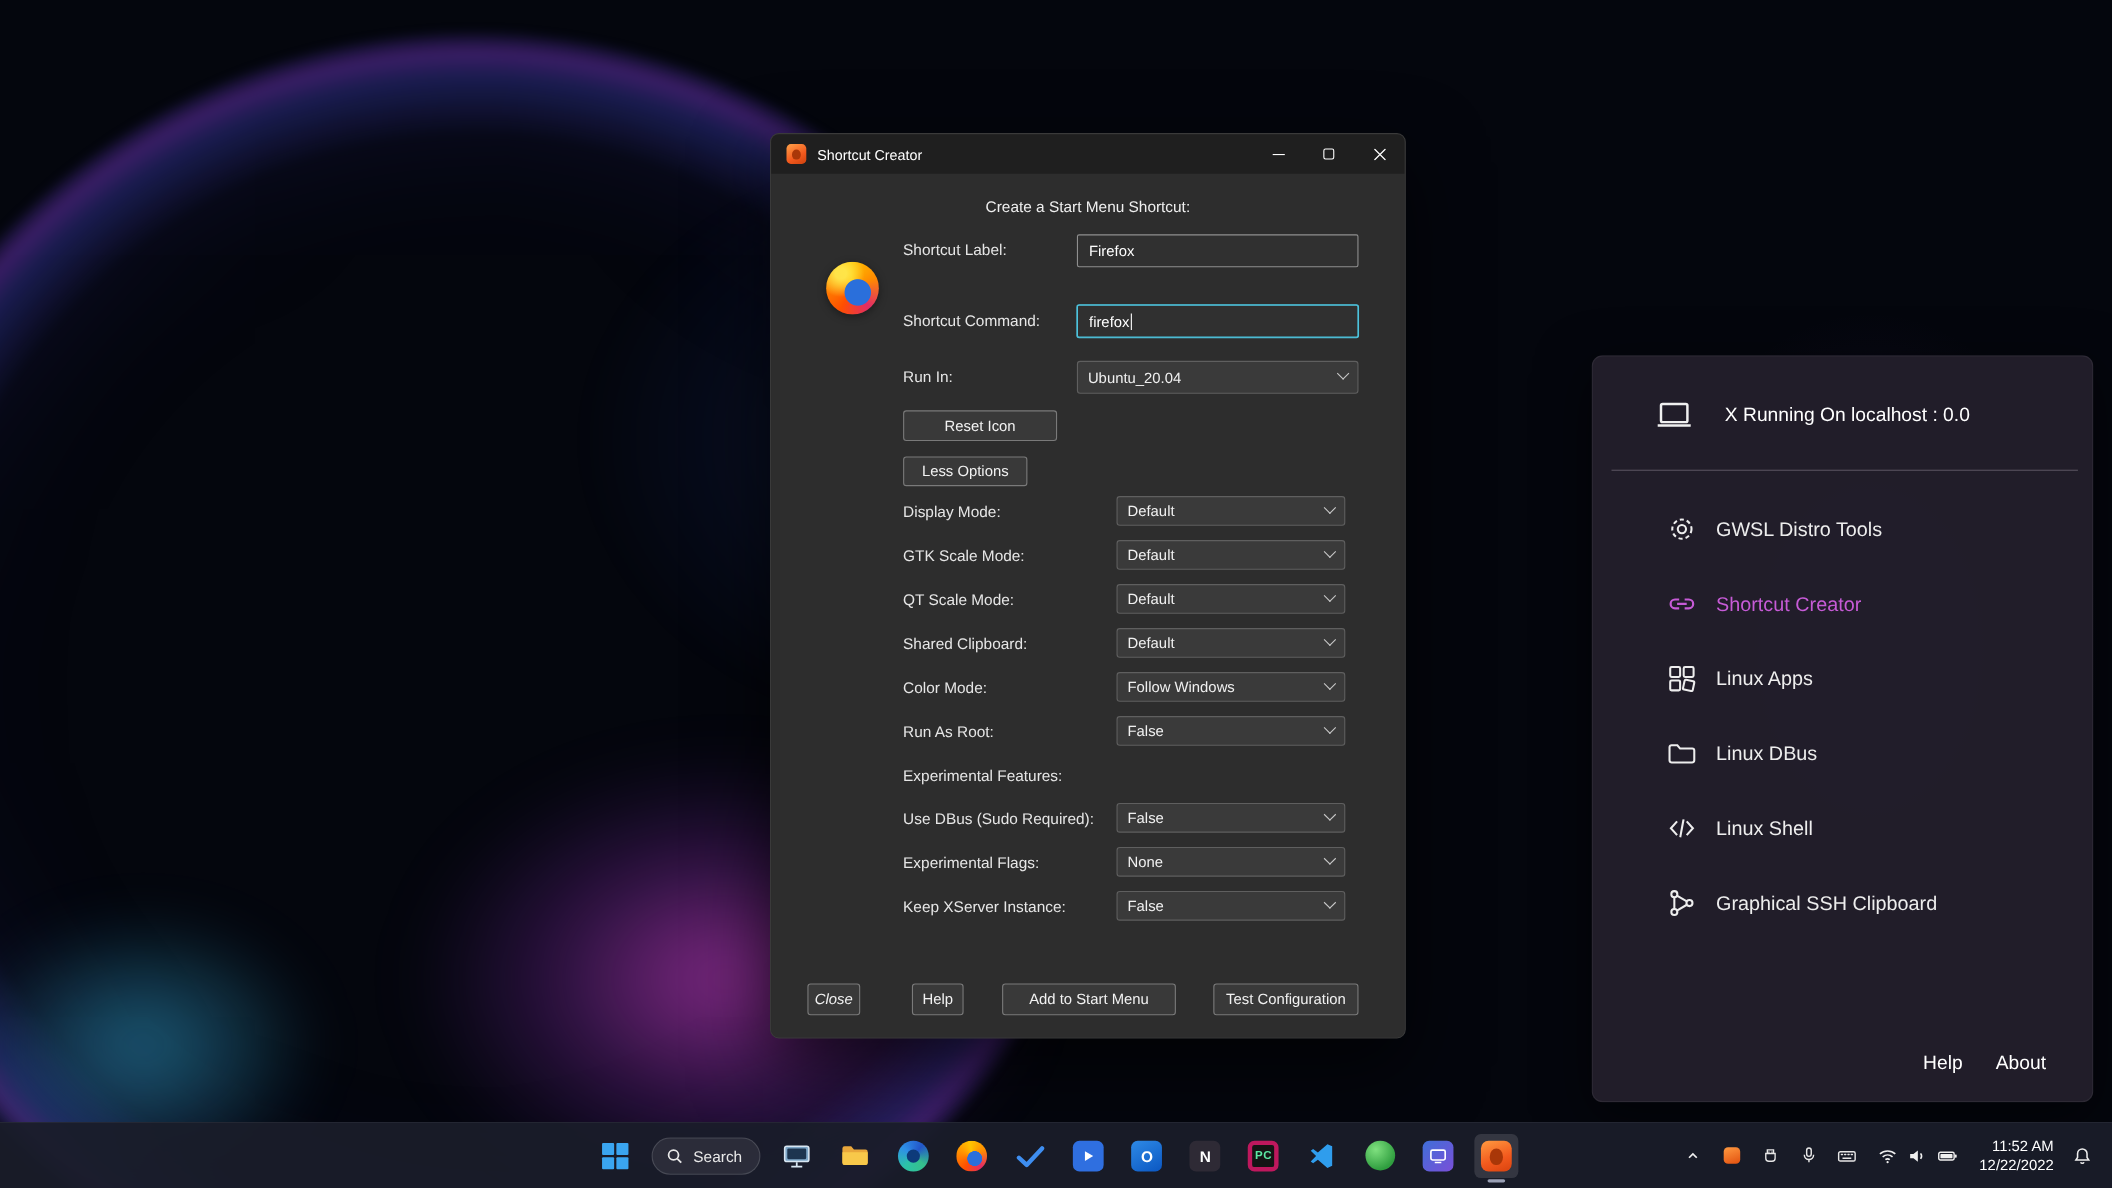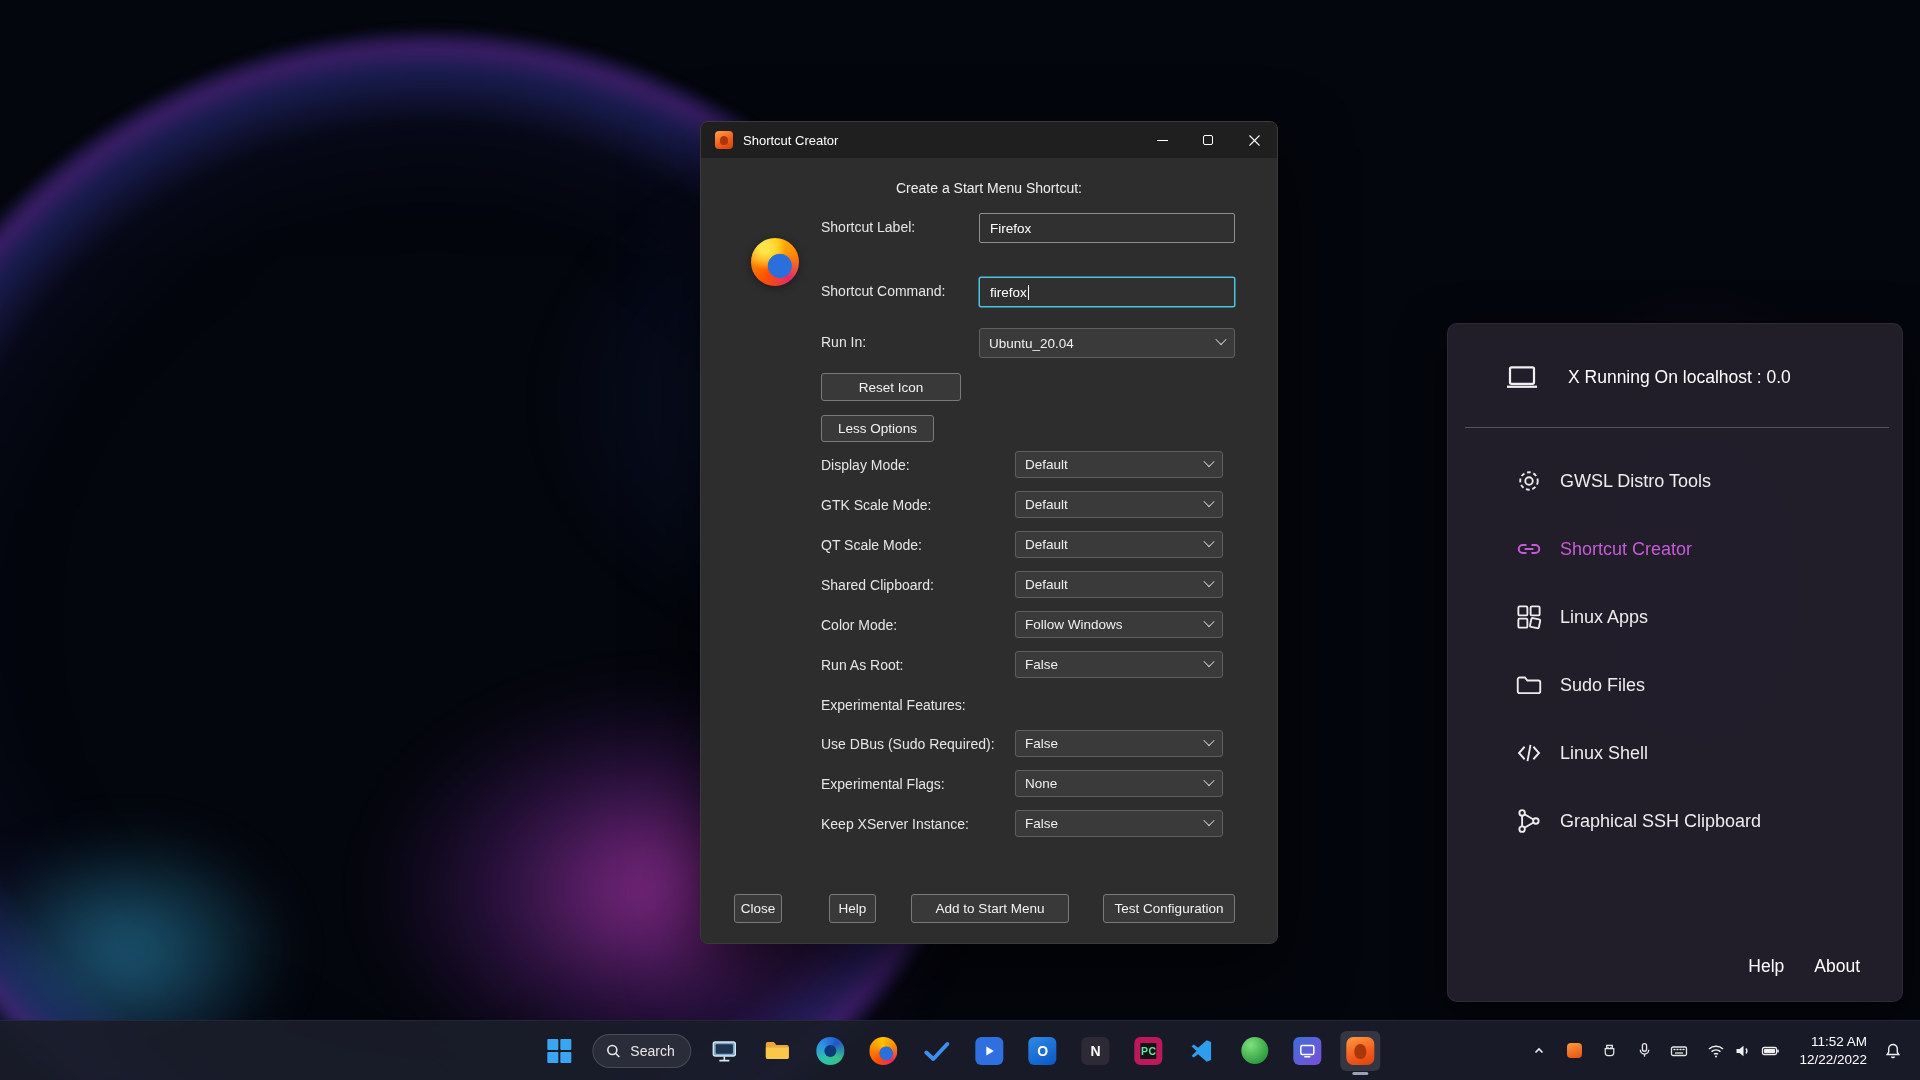--- a/index.html
+++ b/index.html
@@ -291,21 +291,21 @@
     <div class="row" style="top:652px">
       <span class="lbl">Keep XServer Instance:</span>
       <div class="ctl narrow">
         <div class="select">
           <span>False</span>
           <span class="chev"></span>
         </div>
       </div>
     </div>
 
-    <div class="btn" style="left:33px; top:736px; width:48px; height:29px;">Close</div>
+    <div class="btn" style="left:33px; top:736px; width:48px; height:29px;font-style:italic;">Close</div>
     <div class="btn" style="left:128px; top:736px; width:47px; height:29px;">Help</div>
     <div class="btn" style="left:210px; top:736px; width:158px; height:29px;">Add to Start Menu</div>
     <div class="btn" style="left:402px; top:736px; width:132px; height:29px;">Test Configuration</div>
   </div>
 </div>
 
 <div class="gwsl-panel">
   <div class="panel-header">
     <span class="p-ico">
       <svg width="36" height="36" viewBox="0 0 24 24" fill="none" stroke="#f0f0f0" stroke-width="1.5">
@@ -347,21 +347,21 @@
           </svg>
       </span>
       <span class="p-lbl">Linux Apps</span>
     </div>
     <div class="p-item">
       <span class="p-ico">
         <svg width="30" height="30" viewBox="0 0 24 24" fill="none" stroke="currentColor" stroke-width="1.5">
             <path d="M3 7.5A1.5 1.5 0 0 1 4.5 6h4.2l2 2.4h8.8A1.5 1.5 0 0 1 21 9.9V17a1.5 1.5 0 0 1-1.5 1.5h-15A1.5 1.5 0 0 1 3 17z"></path>
           </svg>
       </span>
-      <span class="p-lbl">Sudo Files</span>
+      <span class="p-lbl">Linux DBus</span>
     </div>
     <div class="p-item">
       <span class="p-ico">
         <svg width="30" height="30" viewBox="0 0 24 24" fill="none" stroke="currentColor" stroke-width="1.5">
             <path d="M8.5 7 4 12l4.5 5"></path>
             <path d="M15.5 7 20 12l-4.5 5"></path>
             <path d="M13.2 5.5 10.8 18.5"></path>
           </svg>
       </span>
       <span class="p-lbl">Linux Shell</span>
@@ -447,21 +447,21 @@
 
     <div class="tile">
       <span class="sq" style="background:linear-gradient(150deg,#2e8ae6,#0b57c2); color:#fff; font-size:14px;">O</span>
     </div>
 
     <div class="tile">
       <span class="sq" style="background:#2e2a35; color:#fff; font-size:14px;">N</span>
     </div>
 
     <div class="tile">
-      <span class="sq" style="background:#141414; color:#5ce8a4; font-size:10.5px; letter-spacing:0.5px; border:6px solid #be185d;">PC</span>
+      <span class="sq" style="background:#141414; color:#5ce8a4; font-size:10.5px; letter-spacing:0.5px; border:4px solid #be185d;">PC</span>
     </div>
 
     <div class="tile">
       <svg width="26" height="26" viewBox="0 0 24 24">
           <path d="M17 2l4 1.8v16.4L17 22l-8-7-4 3-2-1.5L7.5 12 3 7.5 5 6l4 3z" fill="#2f9ded"></path>
         </svg>
     </div>
 
     <div class="tile">
       <span class="green-logo"></span>

